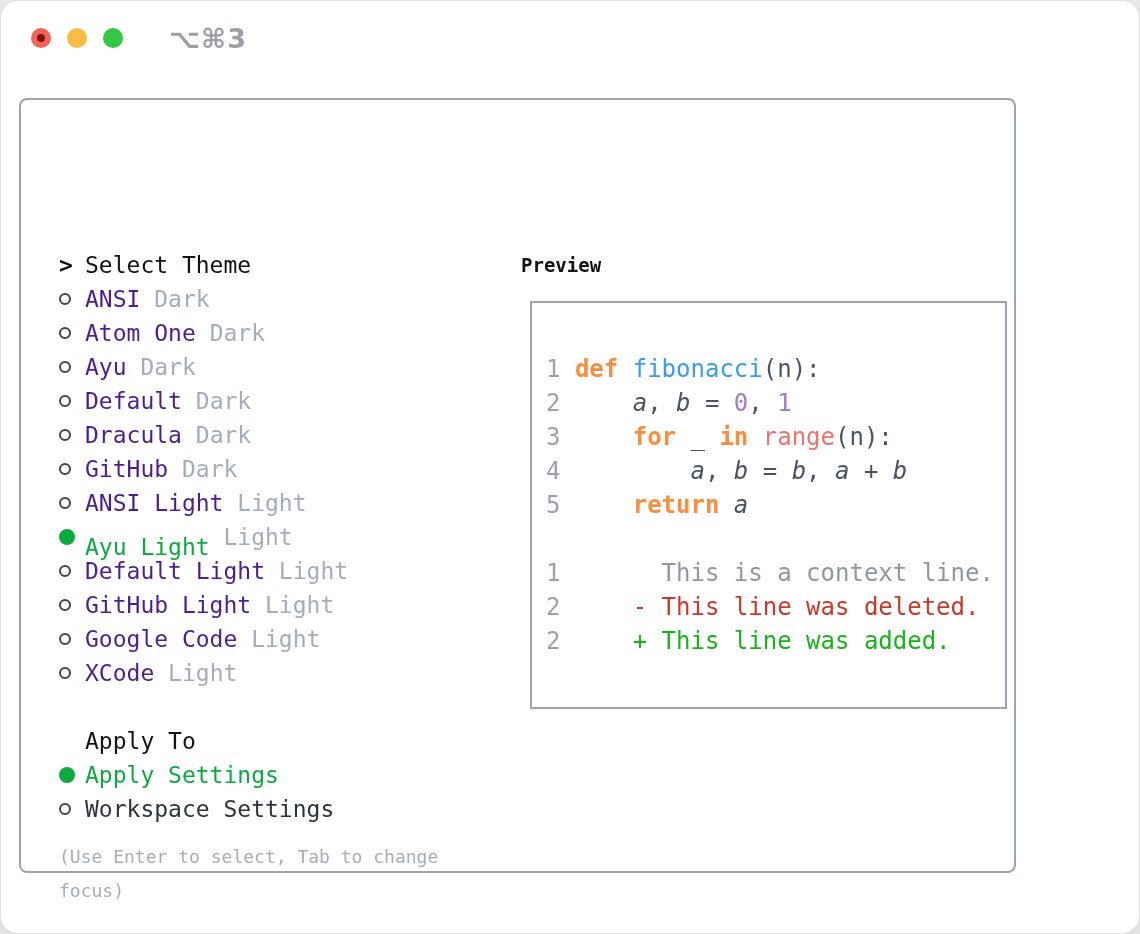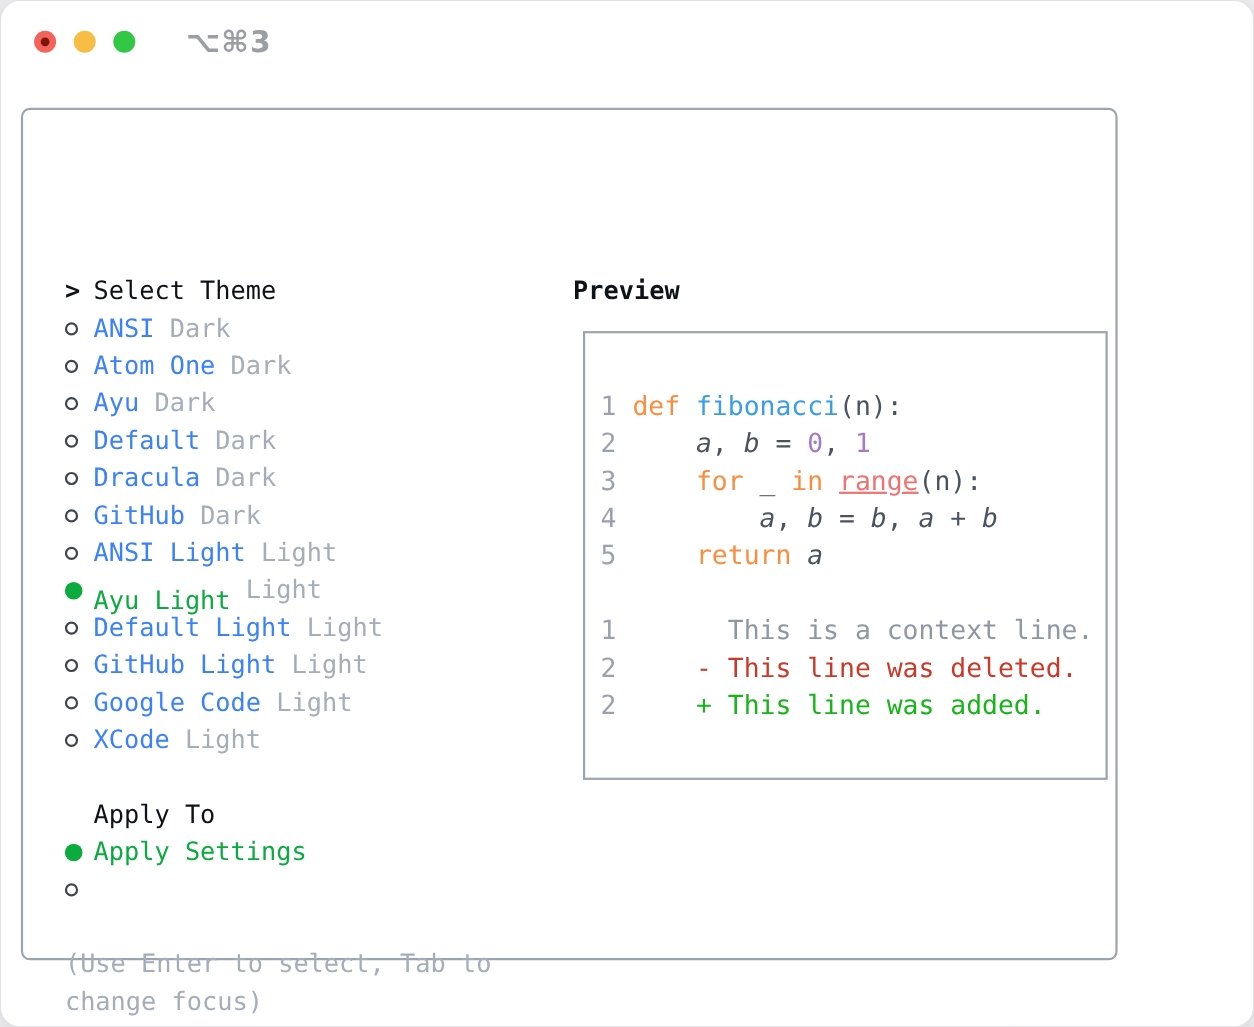--- a/index.html
+++ b/index.html
@@ -36,43 +36,43 @@
     border:2px solid var(--border); border-radius:8px; background:#fff;
   }
   
   .left-col{position:absolute; left:38px; top:148px; width:420px;}
   .row{height:34px; display:flex; align-items:center; font-size:23px; white-space:pre;}
   .marker{width:26px; display:flex; align-items:center; flex:none;}
   .cursor{font-weight:bold; color:#0F1318; font-size:23px;}
   .ring{width:12px;height:12px;border-radius:50%;border:2px solid #3E4450;}
   .dot-sel{width:16px;height:16px;border-radius:50%;background:var(--accent-green);}
   .hdr{font-weight:normal; color:#0F1318;}
-  .item-name{color:#3b82f6;}
+  .item-name{color:#4c1d95;}
   .item-name.sel{color:var(--accent-green);margin-top:20px;}
   .item-variant{color:var(--muted);}
   .opt-label{color:#2E343C;}
   .opt-label.sel{color:var(--accent-green);}
   .subhdr{color:#0F1318;}
   .hint{
-    margin-top:34px; font-size:23px; line-height:34px; color:var(--muted);
+    margin-top:14px; font-size:18px; line-height:34px; color:var(--muted);
     white-space:normal; width:412px;
   }
   .spacer{height:34px;}
   
   .preview-hdr{position:absolute; left:500px; top:148px; height:34px; display:flex;
-    align-items:center; font-size:23px; font-weight:bold; color:#0F1318;}
+    align-items:center; font-size:19px; font-weight:bold; color:#0F1318;}
   .preview-box{
     position:absolute; left:509px; top:201px; width:477px; height:408px;
     border:2px solid var(--border); background:#fff;
   }
   .code{position:absolute; left:14px; top:49px;}
   .cline{height:34px; display:flex; align-items:center; font-size:24px; white-space:pre;}
   .lnum{display:inline-block; width:2ch; color:var(--ln); flex:none;}
-  .c-kw{color:var(--kw);} .c-fn{color:var(--fn);} .c-num{color:var(--num);}
-  .c-bi{color:var(--bi);text-decoration:underline;} .c-pl{color:var(--code);}
+  .c-kw{color:var(--kw);font-weight:bold;} .c-fn{color:var(--fn);} .c-num{color:var(--num);}
+  .c-bi{color:var(--bi);} .c-pl{color:var(--code);}
   .c-var{color:var(--code); font-style:italic;}
   .c-ctx{color:var(--ctx);} .c-del{color:var(--del);} .c-add{color:var(--add);text-align:center;}
 </style>
 </head>
 <body>
 
 <div class="window">
 
   <div class="titlebar">
     <div class="traffic red">
@@ -110,21 +110,21 @@
 
       <div class="spacer"></div>
 
       <div class="row">
         <span class="marker"></span>
         <span class="subhdr">Apply To</span>
       </div>
 
       <div id="apply-options">
           <div class="row"><span class="marker"><span class="dot-sel"></span></span><span class="opt-label sel">Apply Settings</span></div>
-          <div class="row"><span class="marker"><span class="ring"></span></span></div>
+          <div class="row"><span class="marker"><span class="ring"></span></span><span class="opt-label">Workspace Settings</span></div>
         </div>
 
       <div class="hint">(Use Enter to select, Tab to change focus)</div>
     </div>
 
     <div class="preview-hdr">Preview</div>
 
     <div class="preview-box">
       <div class="code" id="preview-code">
           <div class="cline"><span class="lnum">1</span><span class="c-kw">def </span><span class="c-fn">fibonacci</span><span class="c-pl">(n):</span></div>

